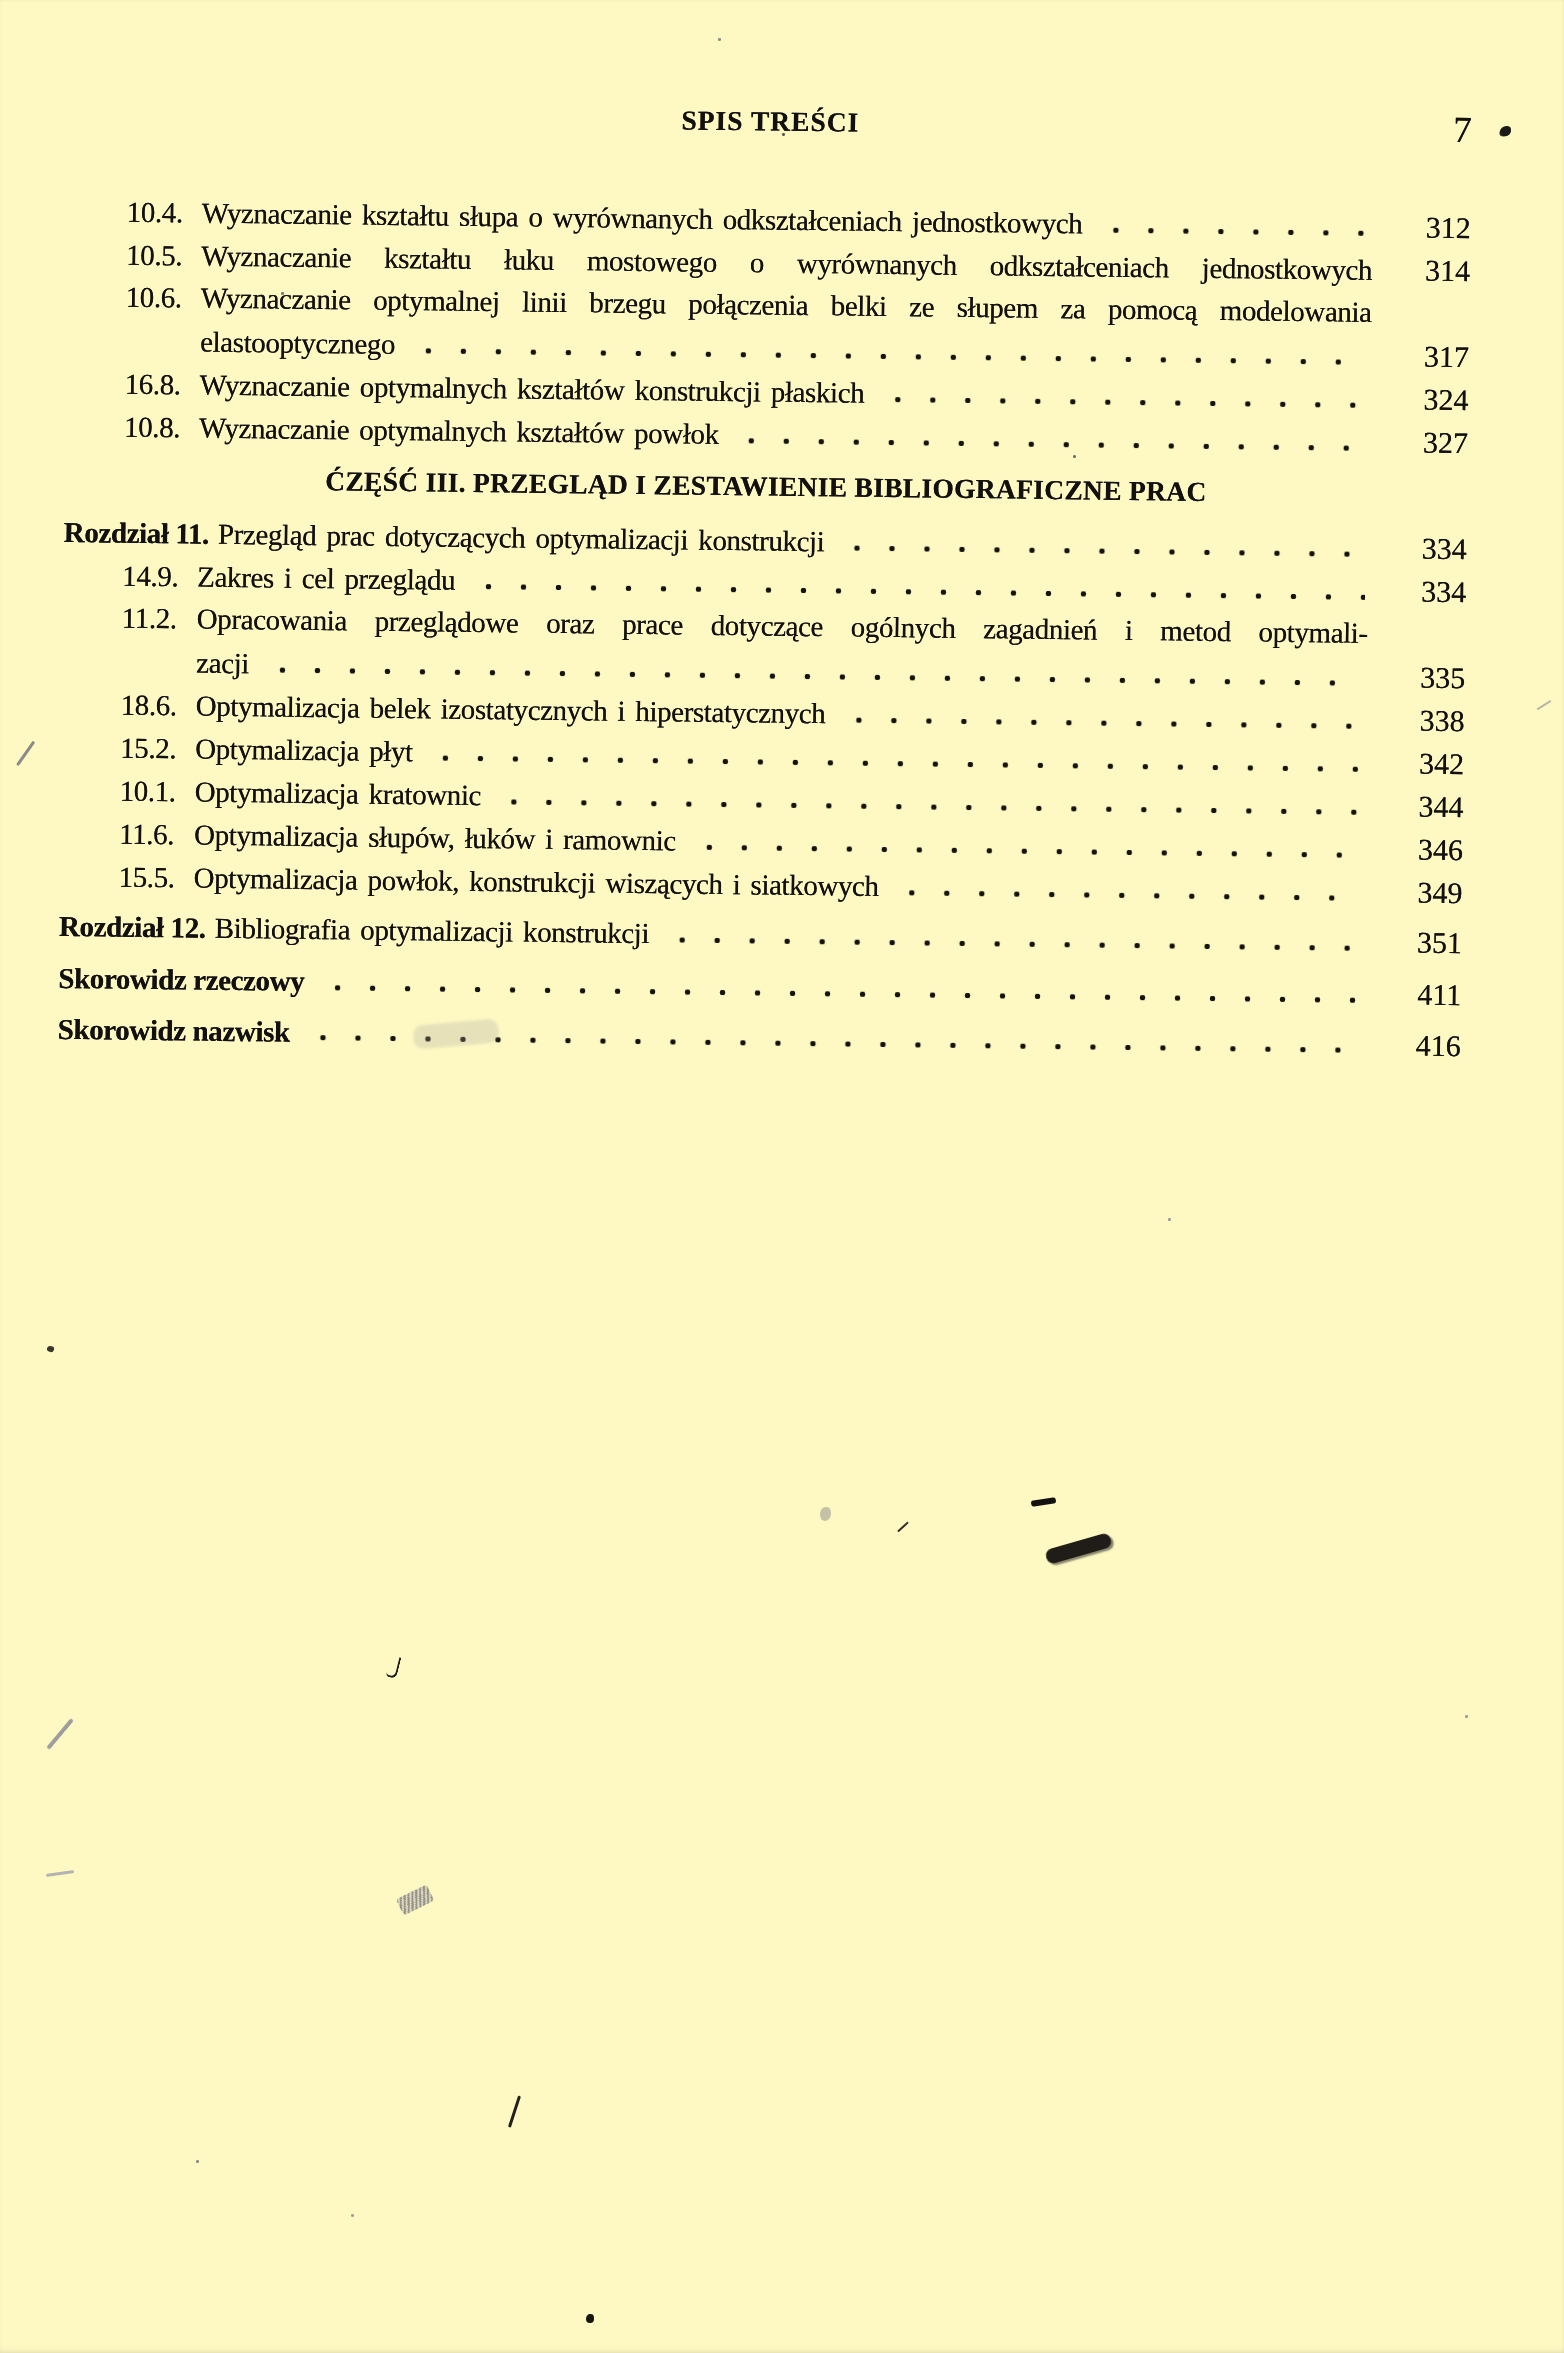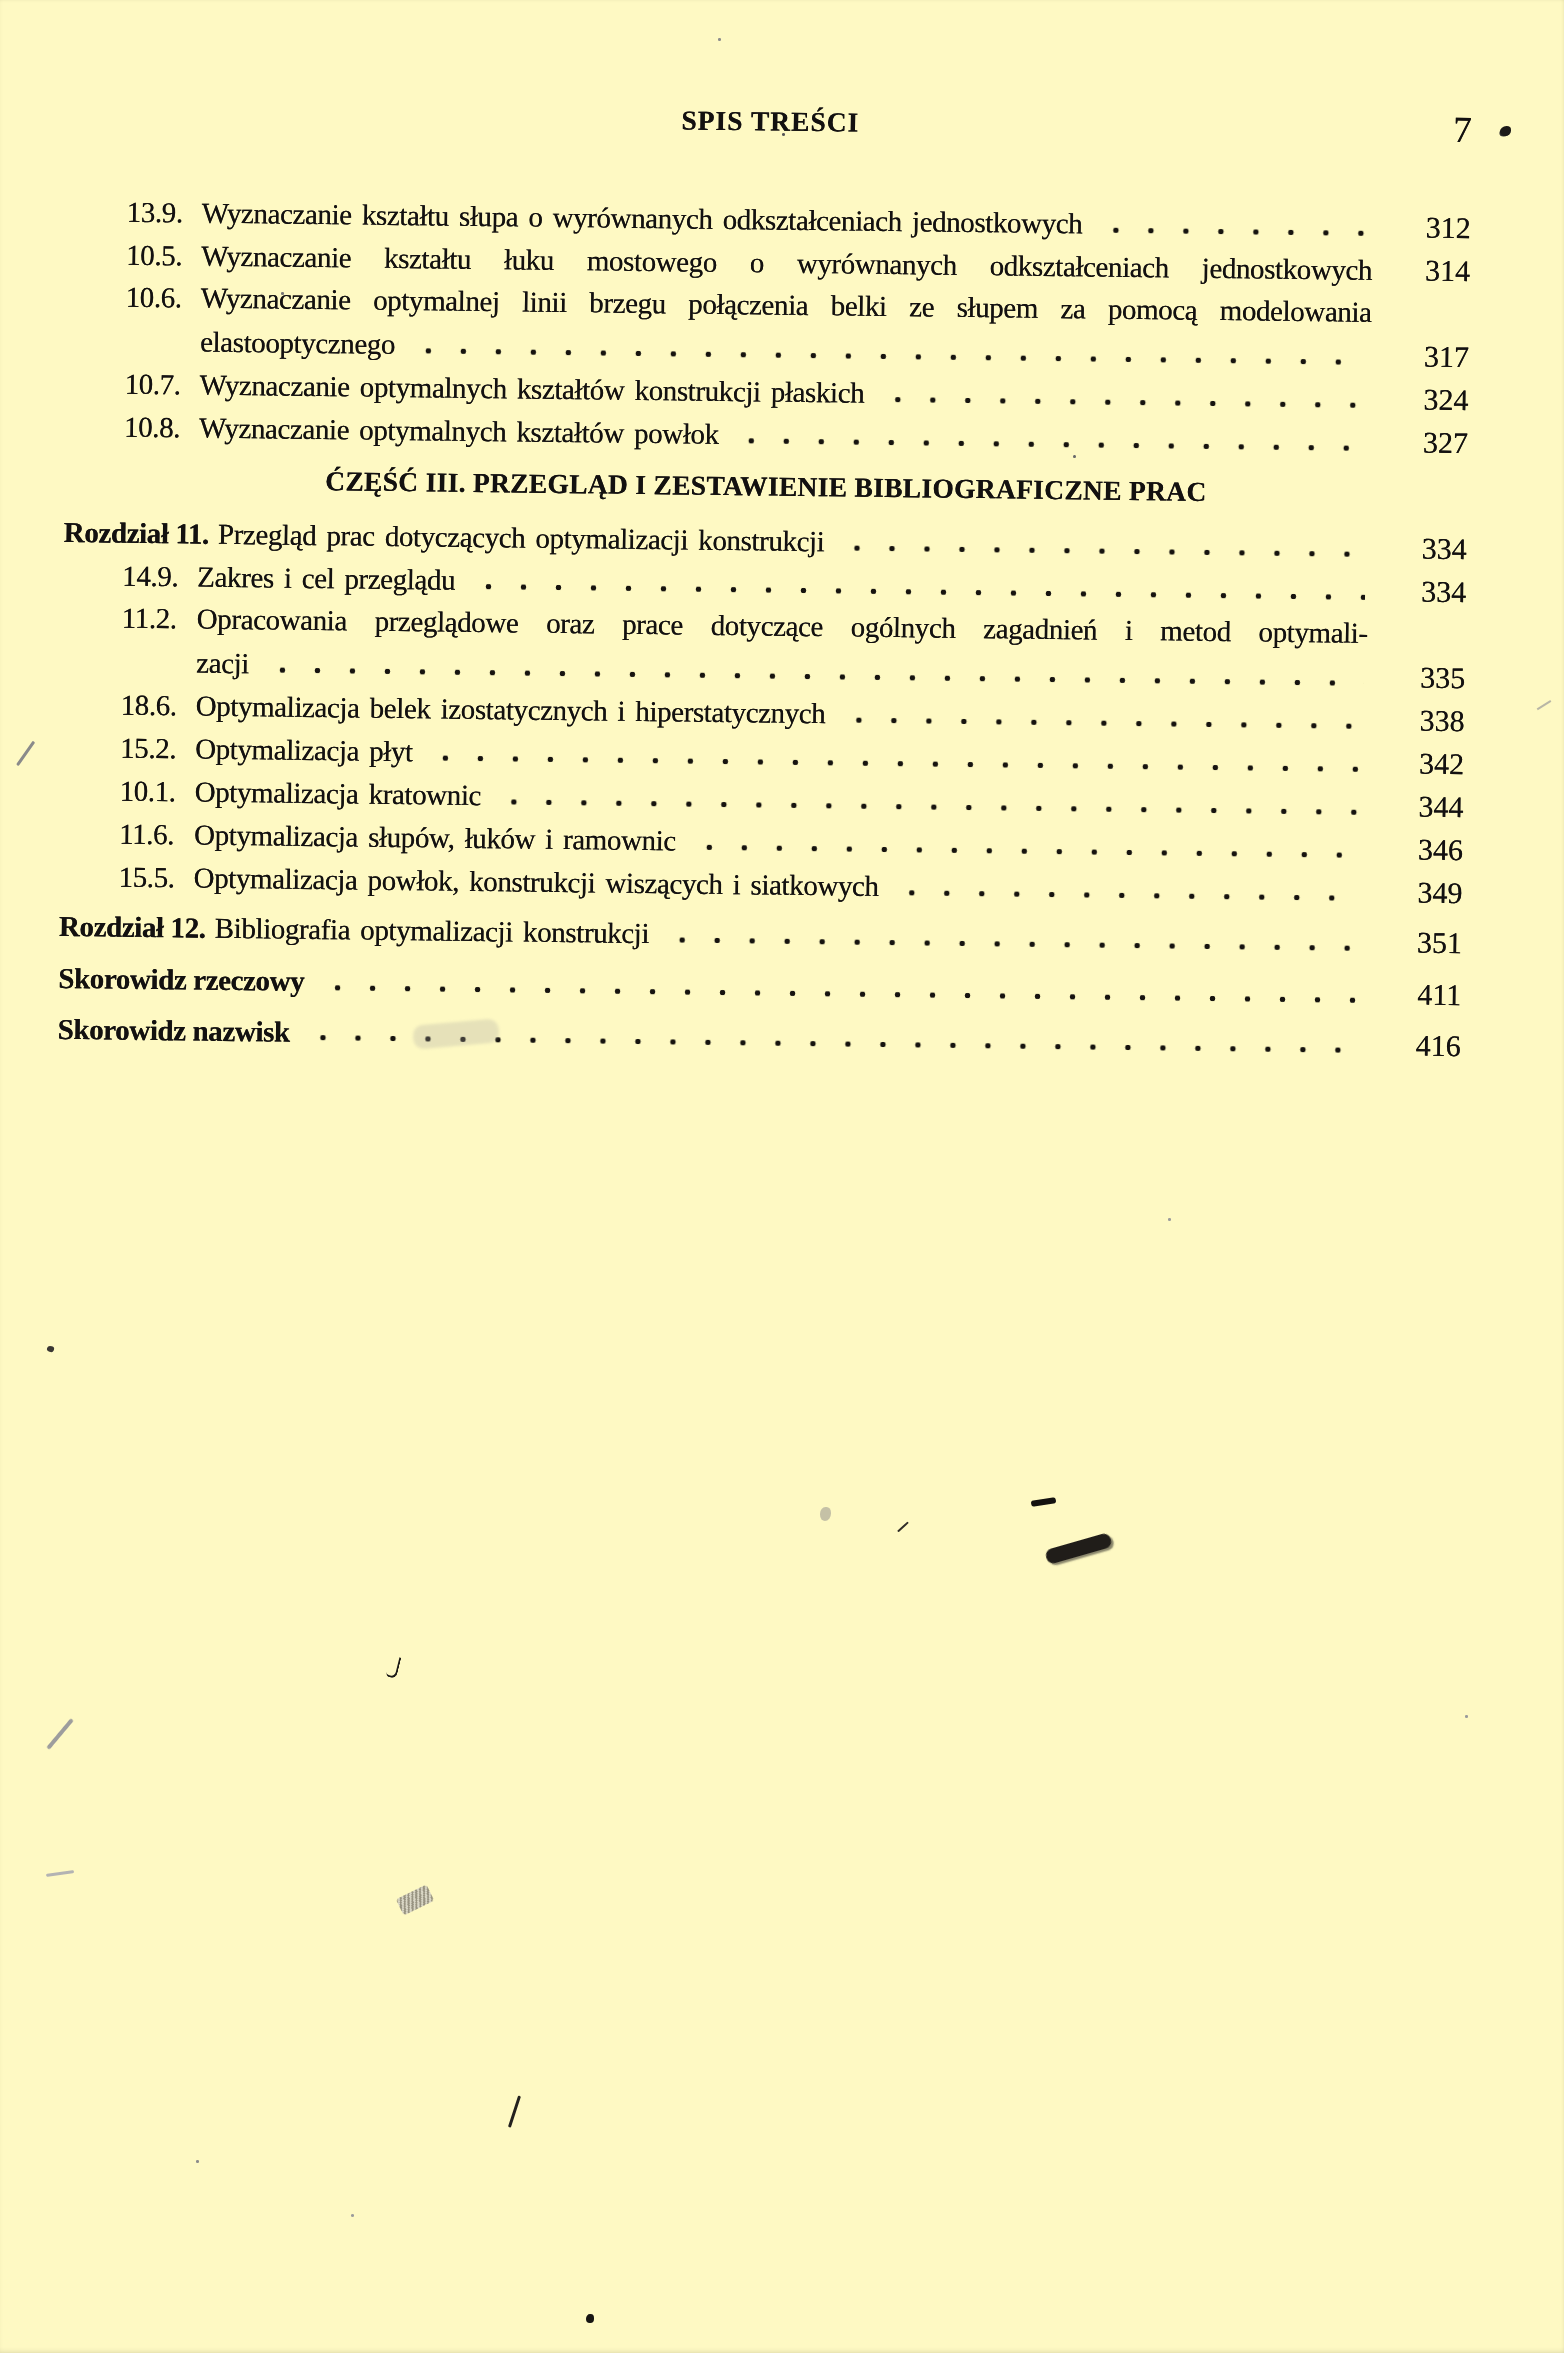--- a/index.html
+++ b/index.html
@@ -97,21 +97,21 @@
   <div class="content">
 
     <div class="header-row">
       <div class="doc-title">SPIS TREŚCI</div>
       <div class="page-num7">7</div>
     </div>
 
     <div class="rows">
 
       <div class="row indent">
-        <span class="num">13.9.</span>
+        <span class="num">10.4.</span>
         <span class="title">Wyznaczanie kształtu słupa o wyrównanych odkształceniach jednostkowych</span>
         <span class="leader"></span>
         <span class="pageno">312</span>
       </div>
 
       <div class="row indent">
         <span class="num">10.5.</span>
         <span class="title fill justify">Wyznaczanie kształtu łuku mostowego o wyrównanych odkształceniach jednostkowych</span>
         <span class="pageno">314</span>
       </div>
@@ -123,21 +123,21 @@
           <span style="flex:0 0 98px;"></span>
         </div>
         <div class="line cont-line">
           <span class="title">elastooptycznego</span>
           <span class="leader"></span>
           <span class="pageno">317</span>
         </div>
       </div>
 
       <div class="row indent">
-        <span class="num">10.7.</span>
+        <span class="num">16.8.</span>
         <span class="title">Wyznaczanie optymalnych kształtów konstrukcji płaskich</span>
         <span class="leader"></span>
         <span class="pageno">324</span>
       </div>
 
       <div class="row indent">
         <span class="num">10.8.</span>
         <span class="title">Wyznaczanie optymalnych kształtów powłok</span>
         <span class="leader"></span>
         <span class="pageno">327</span>

